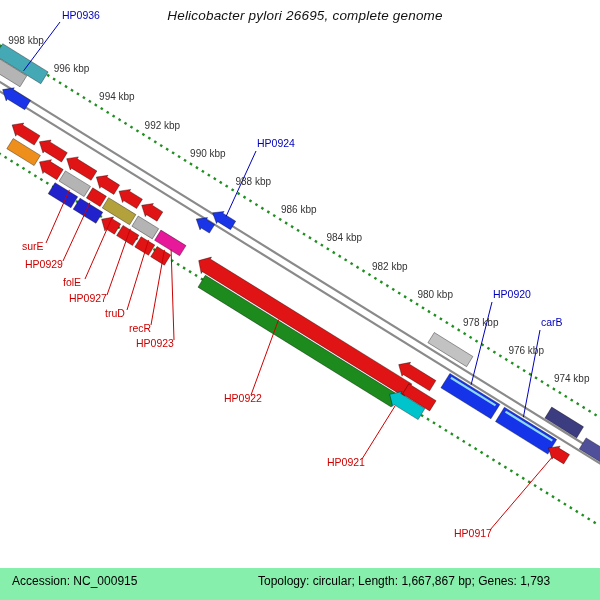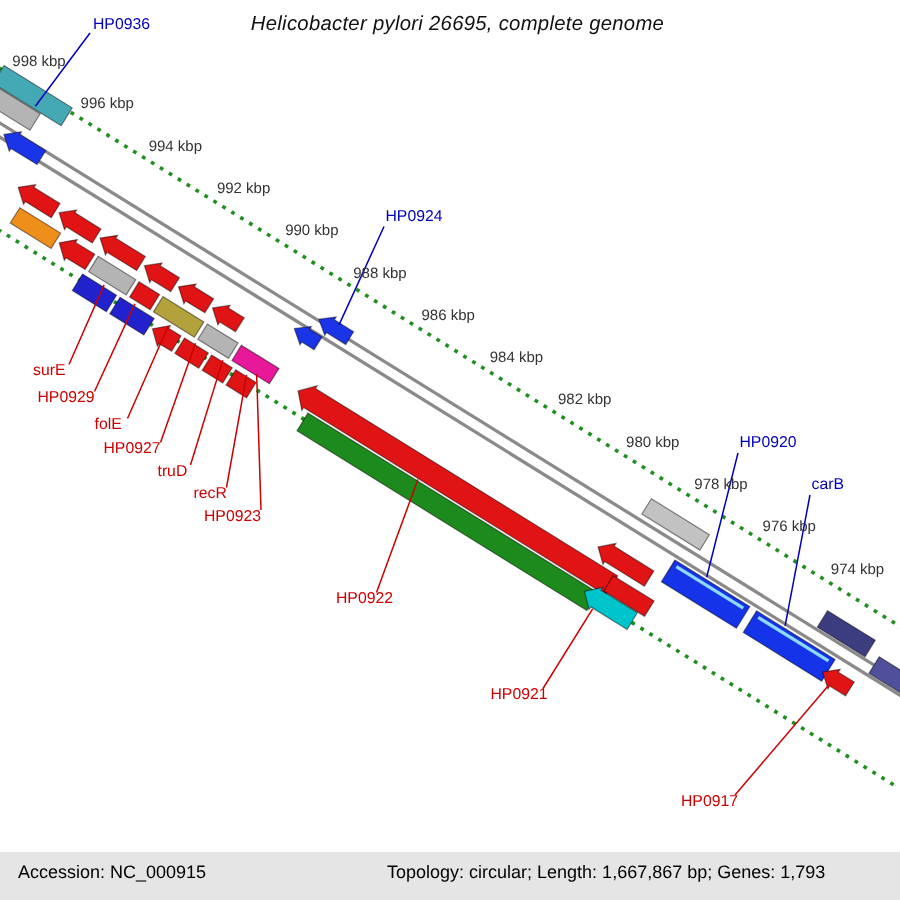--- a/index.html
+++ b/index.html
@@ -6,21 +6,21 @@
   .stage{
     position:relative;width:600px;height:600px;background:#ffffff;overflow:hidden;
     font-family:"Liberation Sans","DejaVu Sans",sans-serif;
   }
   .map-title{
     position:absolute;top:8px;left:0;right:0;text-align:center;
     font-style:italic;font-size:13.5px;color:#111;letter-spacing:0.2px;padding-left:10px;
   }
   svg.genome{position:absolute;left:0;top:0;}
   .statusbar{
-    position:absolute;left:0;right:0;bottom:0;height:32px;background:#e5e5e5;
+    position:absolute;left:0;right:0;bottom:0;height:32px;background:#86efac;
     font-size:12px;color:#000;
   }
   .statusbar .acc{position:absolute;left:12px;top:6px;}
   .statusbar .sum{position:absolute;left:258px;top:6px;}
 </style>
 </head>
 <body>
 
 <div class="stage">
   <div class="map-title">Helicobacter pylori 26695, complete genome</div>

